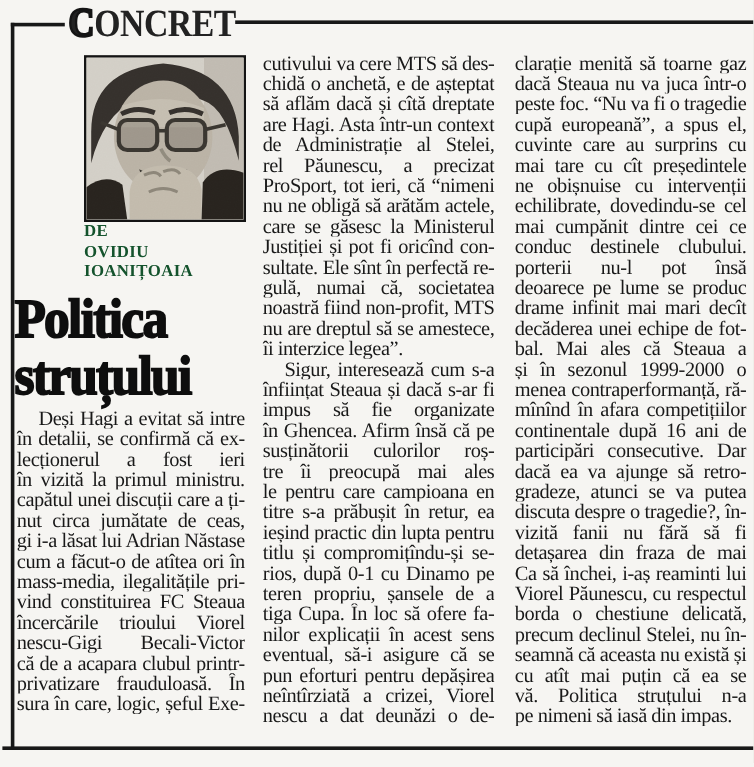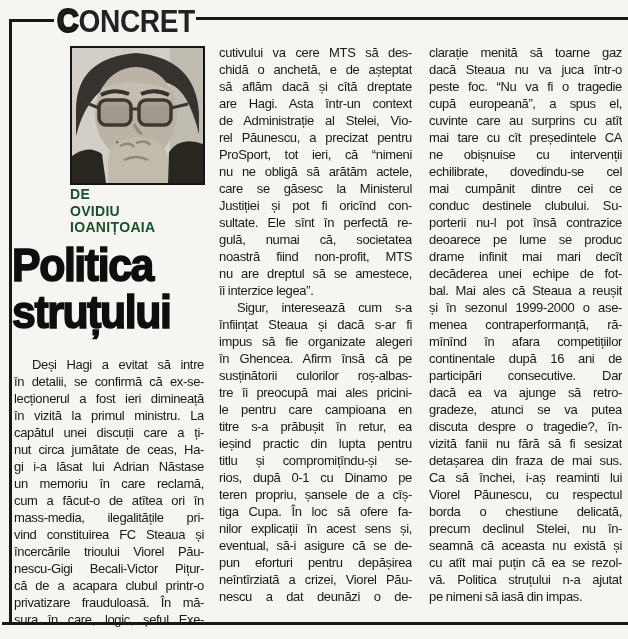--- a/index.html
+++ b/index.html
@@ -1,17 +1,17 @@
 <!DOCTYPE html>
 <html><head>
 <meta charset="utf-8">
 <style>
   html,body{margin:0;padding:0;background:#e9e7e3;}
   .page{position:relative;width:628px;height:639px;background:#f6f5f2;overflow:hidden;
-        font-family:Liberation Sans, sans-serif;color:#161616;}
+        font-family:Liberation Serif, serif;color:#161616;}
   .rule{position:absolute;background:#181818;}
   #rule-left-top{left:9px;top:19px;width:45px;height:3px;}
   #rule-right-top{left:196px;top:17px;width:432px;height:3px;}
   #rule-vert{left:9px;top:19px;width:3px;height:606px;}
   #rule-bottom{left:2px;top:622px;width:626px;height:3px;}
 
   #masthead{position:absolute;left:57px;top:1px;font-weight:bold;font-size:32px;
             letter-spacing:-0.5px;color:#222;transform:scaleX(.88);transform-origin:left top;
             white-space:nowrap;}
   #masthead .cap{-webkit-text-stroke:2.2px #141414;font-size:34px;letter-spacing:0;}
@@ -21,27 +21,27 @@
   #photo-frame svg{display:block;width:100%;height:100%;}
 
   #byline{position:absolute;left:70px;top:186px;font-size:14px;font-weight:bold;
           line-height:16.5px;letter-spacing:.3px;color:#14532d;}
 
   #headline{position:absolute;left:12px;top:242px;font-weight:bold;font-size:46px;
             line-height:47px;letter-spacing:-1.5px;color:#0e0e0e;
             -webkit-text-stroke:1.6px #0e0e0e;transform:scaleX(.93);transform-origin:left top;
             white-space:nowrap;}
 
-  .col{position:absolute;font-size:13px;letter-spacing:-0.35px;word-spacing:-0.2px;
+  .col{position:absolute;font-size:17px;letter-spacing:-0.35px;word-spacing:-0.2px;
        color:#191919;}
   .col .line{height:17px;line-height:17px;text-align:justify;text-align-last:justify;
              overflow:hidden;}
   .col .line.indent{text-indent:18px;}
   .col .line.end{text-align-last:left;}
-  #col1{left:14px;top:356px;width:190px;}
+  #col1{left:14px;top:340px;width:190px;}
   #col2{left:219px;top:44px;width:193px;}
   #col3{left:429px;top:44px;width:193px;}
 </style>
 </head>
 <body>
 
 <div class="page">
 
   <div class="rule" id="rule-left-top"></div>
   <div class="rule" id="rule-right-top"></div>
@@ -103,21 +103,20 @@
   </div>
 
   <div class="col" id="col1">
       <div class="line indent">Deși Hagi a evitat să intre</div>
       <div class="line">în detalii, se confirmă că ex-se-</div>
       <div class="line">lecționerul a fost ieri dimineață</div>
       <div class="line">în vizită la primul ministru. La</div>
       <div class="line">capătul unei discuții care a ți-</div>
       <div class="line">nut circa jumătate de ceas, Ha-</div>
       <div class="line">gi i-a lăsat lui Adrian Năstase</div>
-      <div class="line">un memoriu în care reclamă,</div>
       <div class="line">cum a făcut-o de atîtea ori în</div>
       <div class="line">mass-media, ilegalitățile pri-</div>
       <div class="line">vind constituirea FC Steaua și</div>
       <div class="line">încercările trioului Viorel Pău-</div>
       <div class="line">nescu-Gigi Becali-Victor Pițur-</div>
       <div class="line">că de a acapara clubul printr-o</div>
       <div class="line">privatizare frauduloasă. În mă-</div>
       <div class="line">sura în care, logic, șeful Exe-</div>
     </div>
   <div class="col" id="col2">

